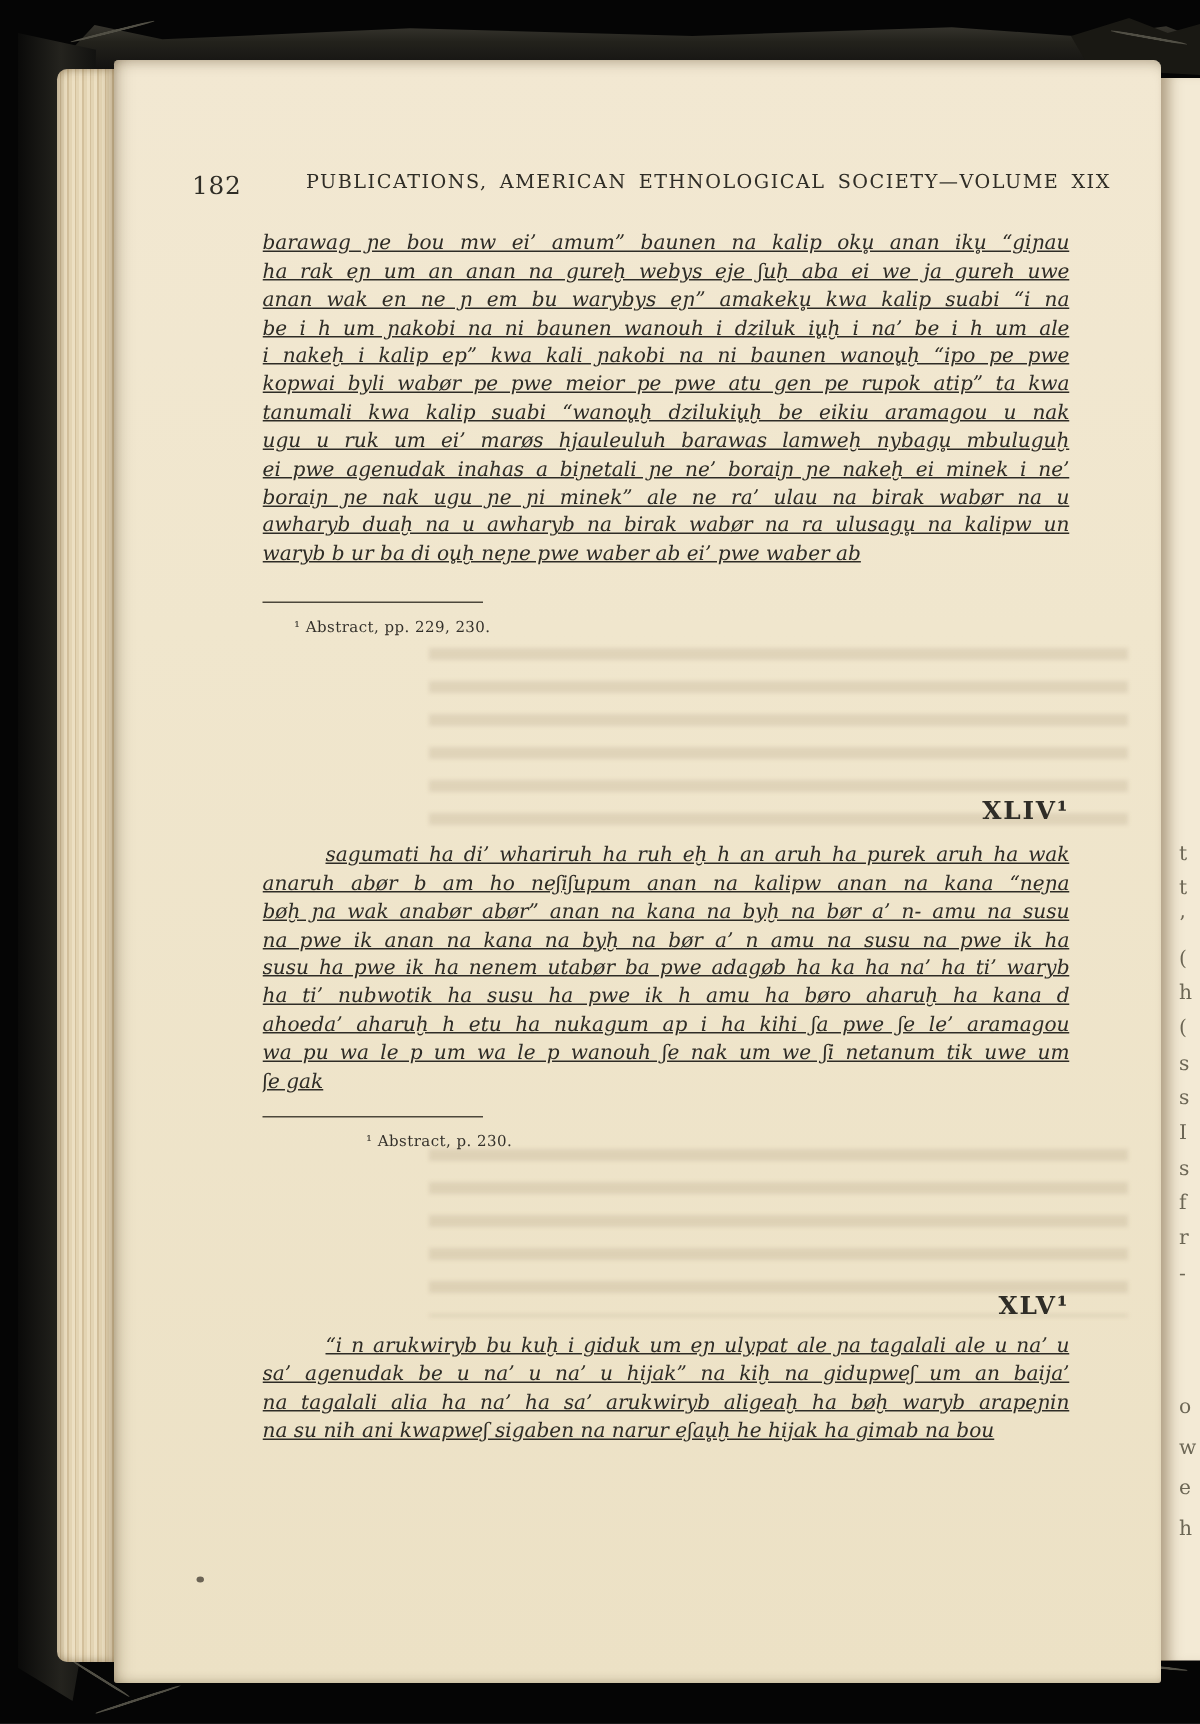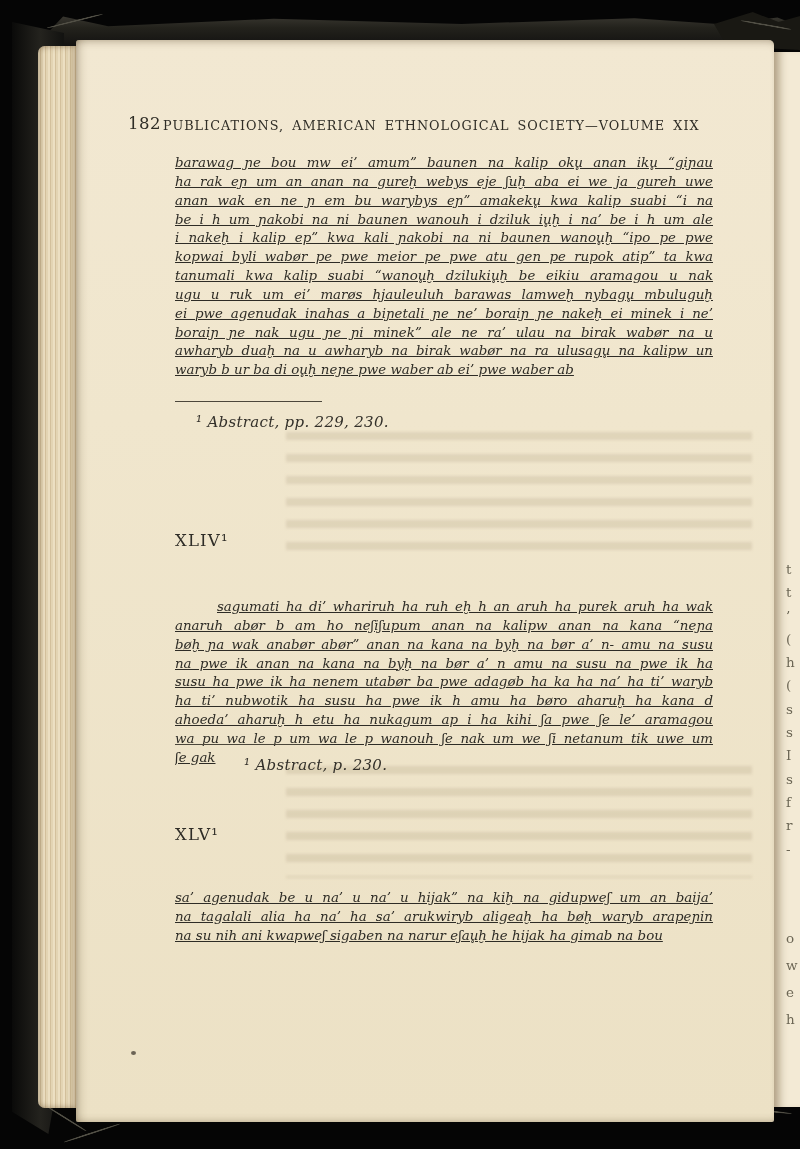--- a/index.html
+++ b/index.html
@@ -44,45 +44,45 @@
   
   .bleed{position:absolute;mix-blend-mode:multiply;filter:blur(1.4px);opacity:.85;
     background:repeating-linear-gradient(180deg,rgba(112,90,56,.14) 0 8px,rgba(112,90,56,0) 8px 22px);}
   .bleed.b1{left:210px;right:22px;top:392px;height:130px;}
   .bleed.b2{left:210px;right:22px;top:726px;height:112px;}
 
   .inkdot{position:absolute;left:131px;top:1051px;width:5px;height:4px;border-radius:50%;
     background:#6b6points;background:#6b6355;filter:blur(.5px);}
 
   
-  .runhead{position:absolute;top:74px;left:52px;right:50px;display:flex;align-items:flex-end;
-    color:#2f2d26;}
+  .runhead{position:absolute;top:74px;left:52px;right:50px;display:flex;align-items:flex-start;
+    color:#2f2d26;gap:10px;}
   .pagenum{font-size:16.5px;letter-spacing:.5px;}
-  .runtitle{font-size:12.8px;letter-spacing:1px;word-spacing:3px;margin-left:2px;white-space:nowrap;}
+  .runtitle{font-size:12.8px;letter-spacing:1px;word-spacing:3px;margin-left:33px;white-space:nowrap;}
 
   .tblock{position:absolute;left:99px;width:538px;font-style:italic;font-size:13.4px;
     color:#2e2c26;text-decoration:underline;}
   .tline{position:relative;height:18.85px;line-height:18.85px;text-align:justify;
     text-align-last:justify;overflow:hidden;}
   .tline.last{text-align-last:left;}
   .tline.indent{padding-left:42px;}
   .lnum{position:absolute;left:-47px;width:38px;text-align:right;font-style:normal;}
   .tblock.b0{top:114px;}
-  .tblock.b1{top:522px;margin-top:36px;}
+  .tblock.b1{top:522px;}
   .tblock.b2{top:849px;}
 
-  .xheading{position:absolute;left:99px;width:538px;text-align:left;font-size:16.5px;
-    letter-spacing:1.2px;color:#2f2d27;}
+  .xheading{position:absolute;left:99px;width:538px;text-align:right;font-size:16.5px;
+    letter-spacing:1.2px;color:#2f2d27;font-weight:bold;}
   .xheading.h44{top:491px;}
-  .xheading.h45{top:785px;}
+  .xheading.h45{top:821px;}
 
   .fnrule{position:absolute;left:99px;width:147px;border-top:1.4px solid #4c473b;}
   .fnrule.r0{top:361px;}
   .fnrule.r1{top:704px;}
-  .fnote{position:absolute;left:120px;font-size:15px;color:#33302a;letter-spacing:.3px;font-style:italic;}
+  .fnote{position:absolute;left:120px;font-size:10px;color:#33302a;letter-spacing:.3px;}
   .fnote.f0{top:373px;}
   .fnote.f1{top:716px;margin-left:48px;}
 </style>
 </head>
 <body>
 
 <div class="photo">
 
   <div class="cover-top"></div>
   <div class="cover-left"></div>
@@ -196,20 +196,23 @@
         <div class="tline last">
           <span class="lnum"></span><span>ʃe gak</span>
         </div>
       </div>
     <div class="fnrule r1"></div>
     <div class="fnote f1">¹ Abstract, p. 230.</div>
 
     <div class="xheading h45">XLV¹</div>
     <div class="tblock b2">
 
+        <div class="tline indent">
+          <span class="lnum"></span><span>“i n arukwiryb bu kuḫ i giduk um eɲ ulypat ale ɲa tagalali ale u na’ u</span>
+        </div>
 
         <div class="tline">
           <span class="lnum"></span><span>sa’ agenudak be u na’ u na’ u hijak” na kiḫ na gidupweʃ um an baija’</span>
         </div>
 
         <div class="tline">
           <span class="lnum"></span><span>na tagalali alia ha na’ ha sa’ arukwiryb aligeaḫ ha bøḫ waryb arapeɲin</span>
         </div>
 
         <div class="tline last">

